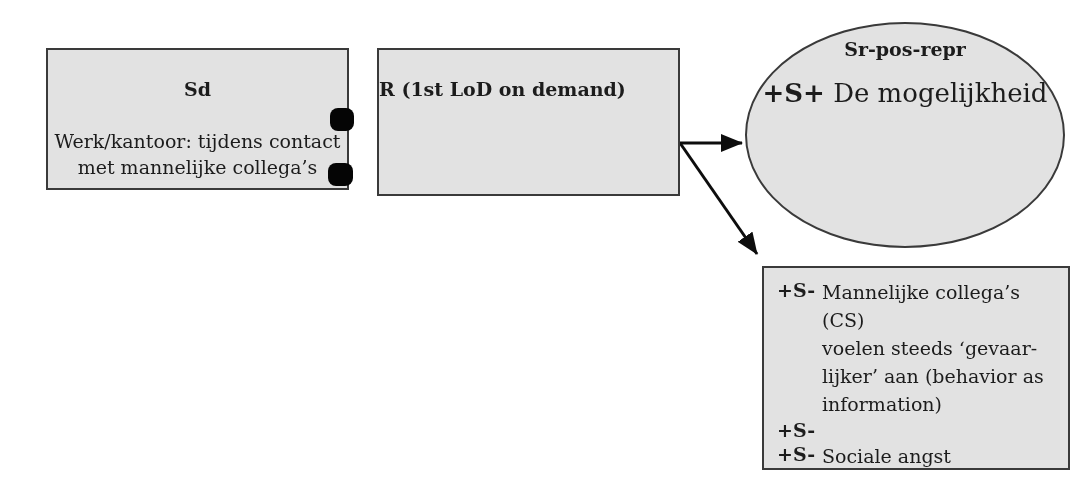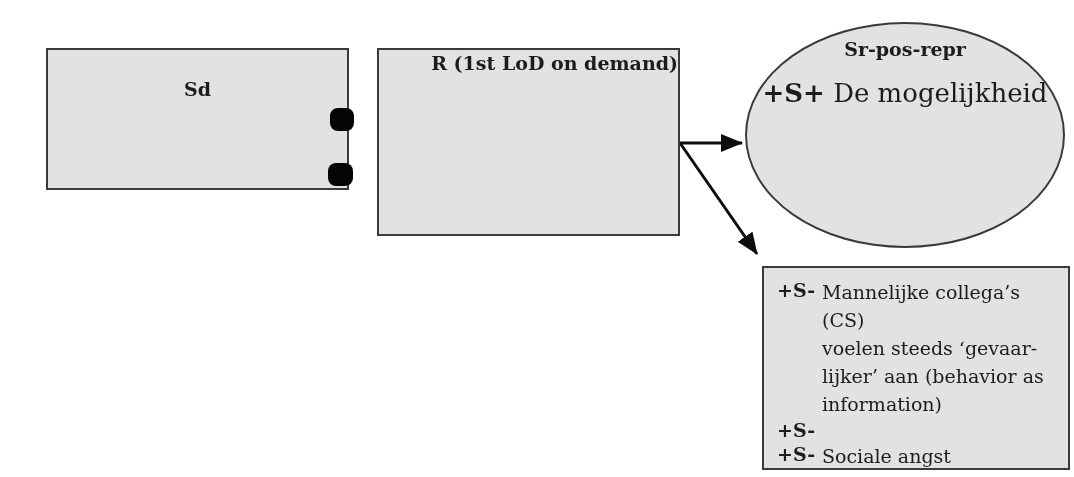--- a/index.html
+++ b/index.html
@@ -6,21 +6,21 @@
   .canvas {
     position:relative; width:1074px; height:477px; background:#ffffff;
     font-family:"DejaVu Serif", serif; color:#1c1c1c; overflow:hidden;
   }
   .arrows { position:absolute; left:0; top:0; width:1074px; height:477px; pointer-events:none; }
   .shape {
     position:absolute; background:#e2e2e2; border:2px solid #3a3a3a;
     box-sizing:border-box;
   }
   .box-sd   { left:2px;   top:48px;  width:303px; height:142px; text-align:center; padding-top:26px;margin-left:44px; }
-  .box-r    { left:377px; top:48px;  width:303px; height:188px; text-align:right; }
+  .box-r    { left:377px; top:48px;  width:303px; height:148px; text-align:left; padding-top:26px; }
   .ellipse  { left:745px; top:22px;  width:320px; height:226px; border-radius:50%;
               text-align:center; padding-top:12px; }
   .box-fnc  { left:762px; top:266px; width:308px; height:204px; padding:10px 8px 0 13px; }
   .title { font-weight:bold; font-size:19px; line-height:26px; }
   .box-sd .title, .box-r .title { margin-bottom:26px; }
   .ellipse .title { margin-bottom:18px; }
   .box-fnc .title { text-align:center; margin-bottom:14px; }
   .body-lines { white-space:pre-line; font-size:19px; line-height:26px; }
   .ellipse .body-lines, .ellipse .first-line { font-size:26px; line-height:27px; }
   .marker { font-weight:bold; }
@@ -41,20 +41,22 @@
       <marker id="ah" markerUnits="userSpaceOnUse" markerWidth="24" markerHeight="20" refX="21" refY="9" orient="auto">
         <path d="M0,0 L22,9 L0,18 Z" fill="#0d0d0d"></path>
       </marker>
     </defs>
     <line x1="680" y1="143" x2="742" y2="143" stroke="#0d0d0d" stroke-width="3" marker-end="url(#ah)"></line>
     <line x1="680" y1="143" x2="757" y2="254" stroke="#0d0d0d" stroke-width="3" marker-end="url(#ah)"></line>
   </svg>
 
   <div class="shape box-sd">
     <div class="title">Sd</div>
+    <div class="body-lines">Werk/kantoor: tijdens contact
+met mannelijke collega’s</div>
   </div>
 
   <div class="dot dot-top"></div>
   <div class="dot dot-bottom"></div>
 
   <div class="shape box-r">
     <div class="title">R (1st LoD on demand)</div>
   </div>
 
   <div class="shape ellipse">

